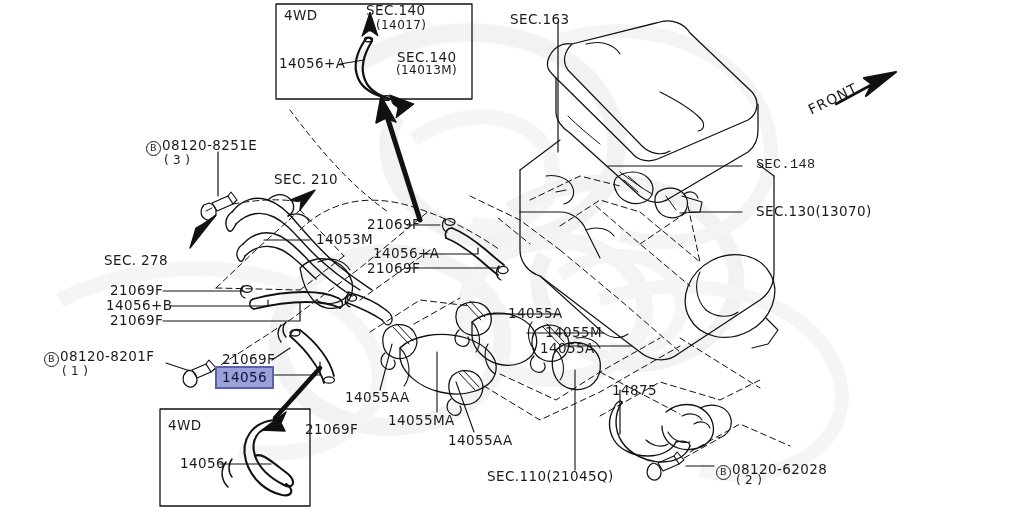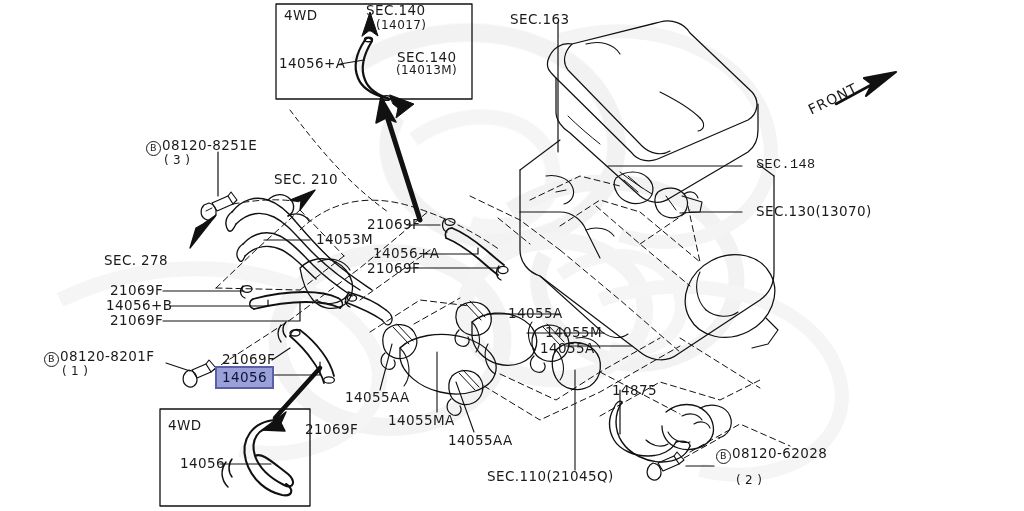--- a/index.html
+++ b/index.html
@@ -364,20 +364,20 @@
   <div class="lbl" style="left:345px;top:390px;">14055AA</div>
   <div class="lbl" style="left:388px;top:413px;">14055MA</div>
   <div class="lbl" style="left:448px;top:433px;">14055AA</div>
   <div class="lbl" style="left:305px;top:422px;">21069F</div>
   <div class="lbl" style="left:487px;top:469px;">SEC.110(21045Q)</div>
 
   <div class="lbl" style="left:168px;top:418px;">4WD</div>
   <div class="lbl" style="left:180px;top:456px;">14056</div>
 
   <div class="lbl" style="left:612px;top:375px;margin-top:8px;">14875</div>
-  <div class="lbl" style="left:716px;top:446px;">
+  <div class="lbl" style="left:716px;top:462px;">
     <span class="bcirc">B</span><span>08120-62028</span>
   </div>
   <div class="lbl qty" style="left:736px;top:474px;">( 2 )</div>
 
   <div class="code" style="left:938px;top:487px;">A211B033</div>
 
 </div>
 
 </body></html>

